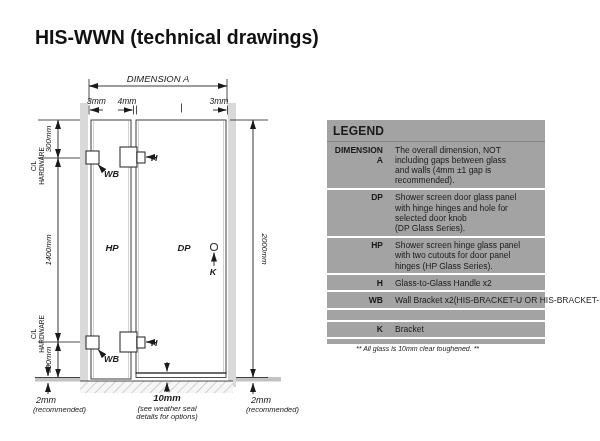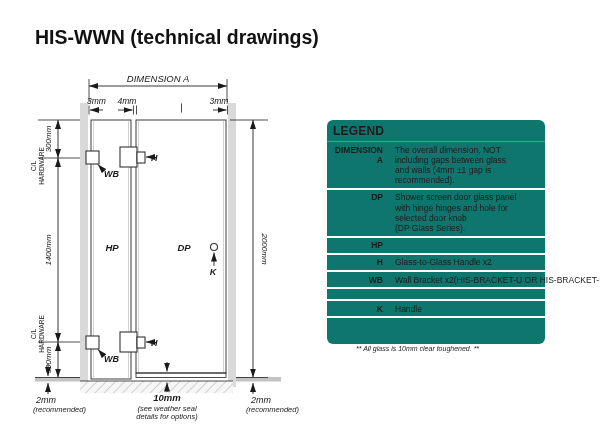--- a/index.html
+++ b/index.html
@@ -16,22 +16,21 @@
   .it{font-style:italic;}
   .bd{font-weight:bold;}
   .dimline{stroke:#222;stroke-width:0.9;fill:none;}
   .thin{stroke:#222;stroke-width:0.8;fill:none;}
   .edge{stroke:#3c3c3c;stroke-width:1;fill:none;}
   .hw{fill:#ffffff;stroke:#333;stroke-width:1.1;}
   .inneredge{stroke:#c6c6c6;stroke-width:0.8;}
 
   .legend{
     position:absolute;left:327px;top:120px;width:218px;height:224px;
-    background:#0f766e;
-    border-radius:6px;
+    background:#a3a3a3;
   }
   .legend-title{
     font-size:12px;font-weight:bold;padding:4px 6px 3px 6px;
     border-bottom:1px solid #868686;letter-spacing:0.2px;
   }
   .legend-row{
     display:flex;align-items:flex-start;
     padding:2.5px 6px 2.5px 4px;border-bottom:2px solid #ffffff;
   }
   .legend-key{
@@ -207,29 +206,32 @@
   </div>
   <div class="legend-row">
     <div class="legend-key">DP</div>
     <div class="legend-desc">Shower screen door glass panel
 with hinge hinges and hole for
 selected door knob
 (DP Glass Series).</div>
   </div>
   <div class="legend-row">
     <div class="legend-key">HP</div>
+    <div class="legend-desc">Shower screen hinge glass panel
+with two cutouts for door panel
+hinges (HP Glass Series).</div>
   </div>
   <div class="legend-row">
     <div class="legend-key">H</div>
     <div class="legend-desc">Glass-to-Glass Handle x2</div>
   </div>
   <div class="legend-row legend-row-nowrap">
     <div class="legend-key">WB</div>
     <div class="legend-desc">Wall Bracket x2(HIS-BRACKET-U OR HIS-BRACKET-F)</div>
   </div>
   <div class="legend-spacer"></div>
   <div class="legend-row">
     <div class="legend-key">K</div>
-    <div class="legend-desc">Handle</div>
+    <div class="legend-desc">Bracket</div>
   </div>
 </div>
 
 <div class="legend-foot">** All glass is 10mm clear toughened. **</div>
 
 </body></html>

